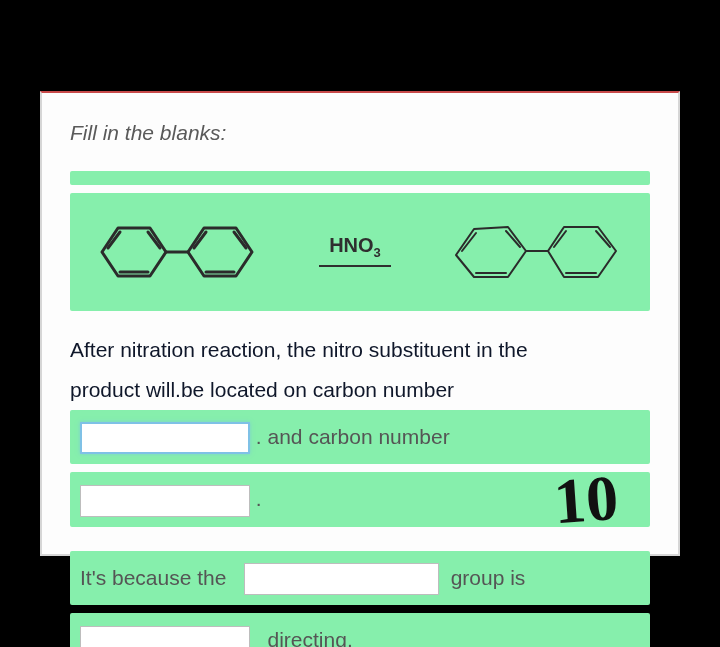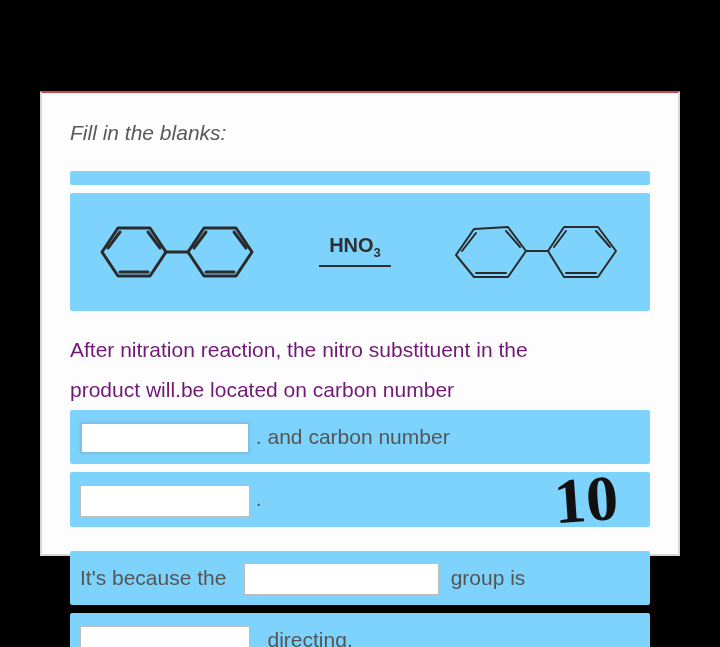--- a/index.html
+++ b/index.html
@@ -27,21 +27,21 @@
     color: #555;
     font-size: 21px;
     position: relative;
   }
   .instr {
     font-style: italic;
     color: #5a5a5a;
     margin-bottom: 26px;
   }
   .shade {
-    background: #7dd3fc;
+    background: #86efac;
     padding: 10px 10px;
     margin: 0 0 8px 0;
     border-radius: 2px;
   }
   .shade.tall {
     padding: 22px 12px;
   }
   .rxn {
     display: flex;
     align-items: center;
@@ -61,21 +61,21 @@
     line-height: 1.2;
   }
   .reagent .sub { font-size: 0.65em; vertical-align: sub; }
   .reagent .hr {
     height: 2px;
     background: #2f2f2f;
     width: 72px;
     margin: 4px auto;
   }
   .qtext {
-    color: #701a75;
+    color: #0f172a;
     font-size: 21px;
     line-height: 1.45;
     margin-top: 24px;
     margin-bottom: 4px;
   }
   .blank {
     display: inline-block;
     width: 170px;
     height: 32px;
     border: 1px solid #bdbdbd;

